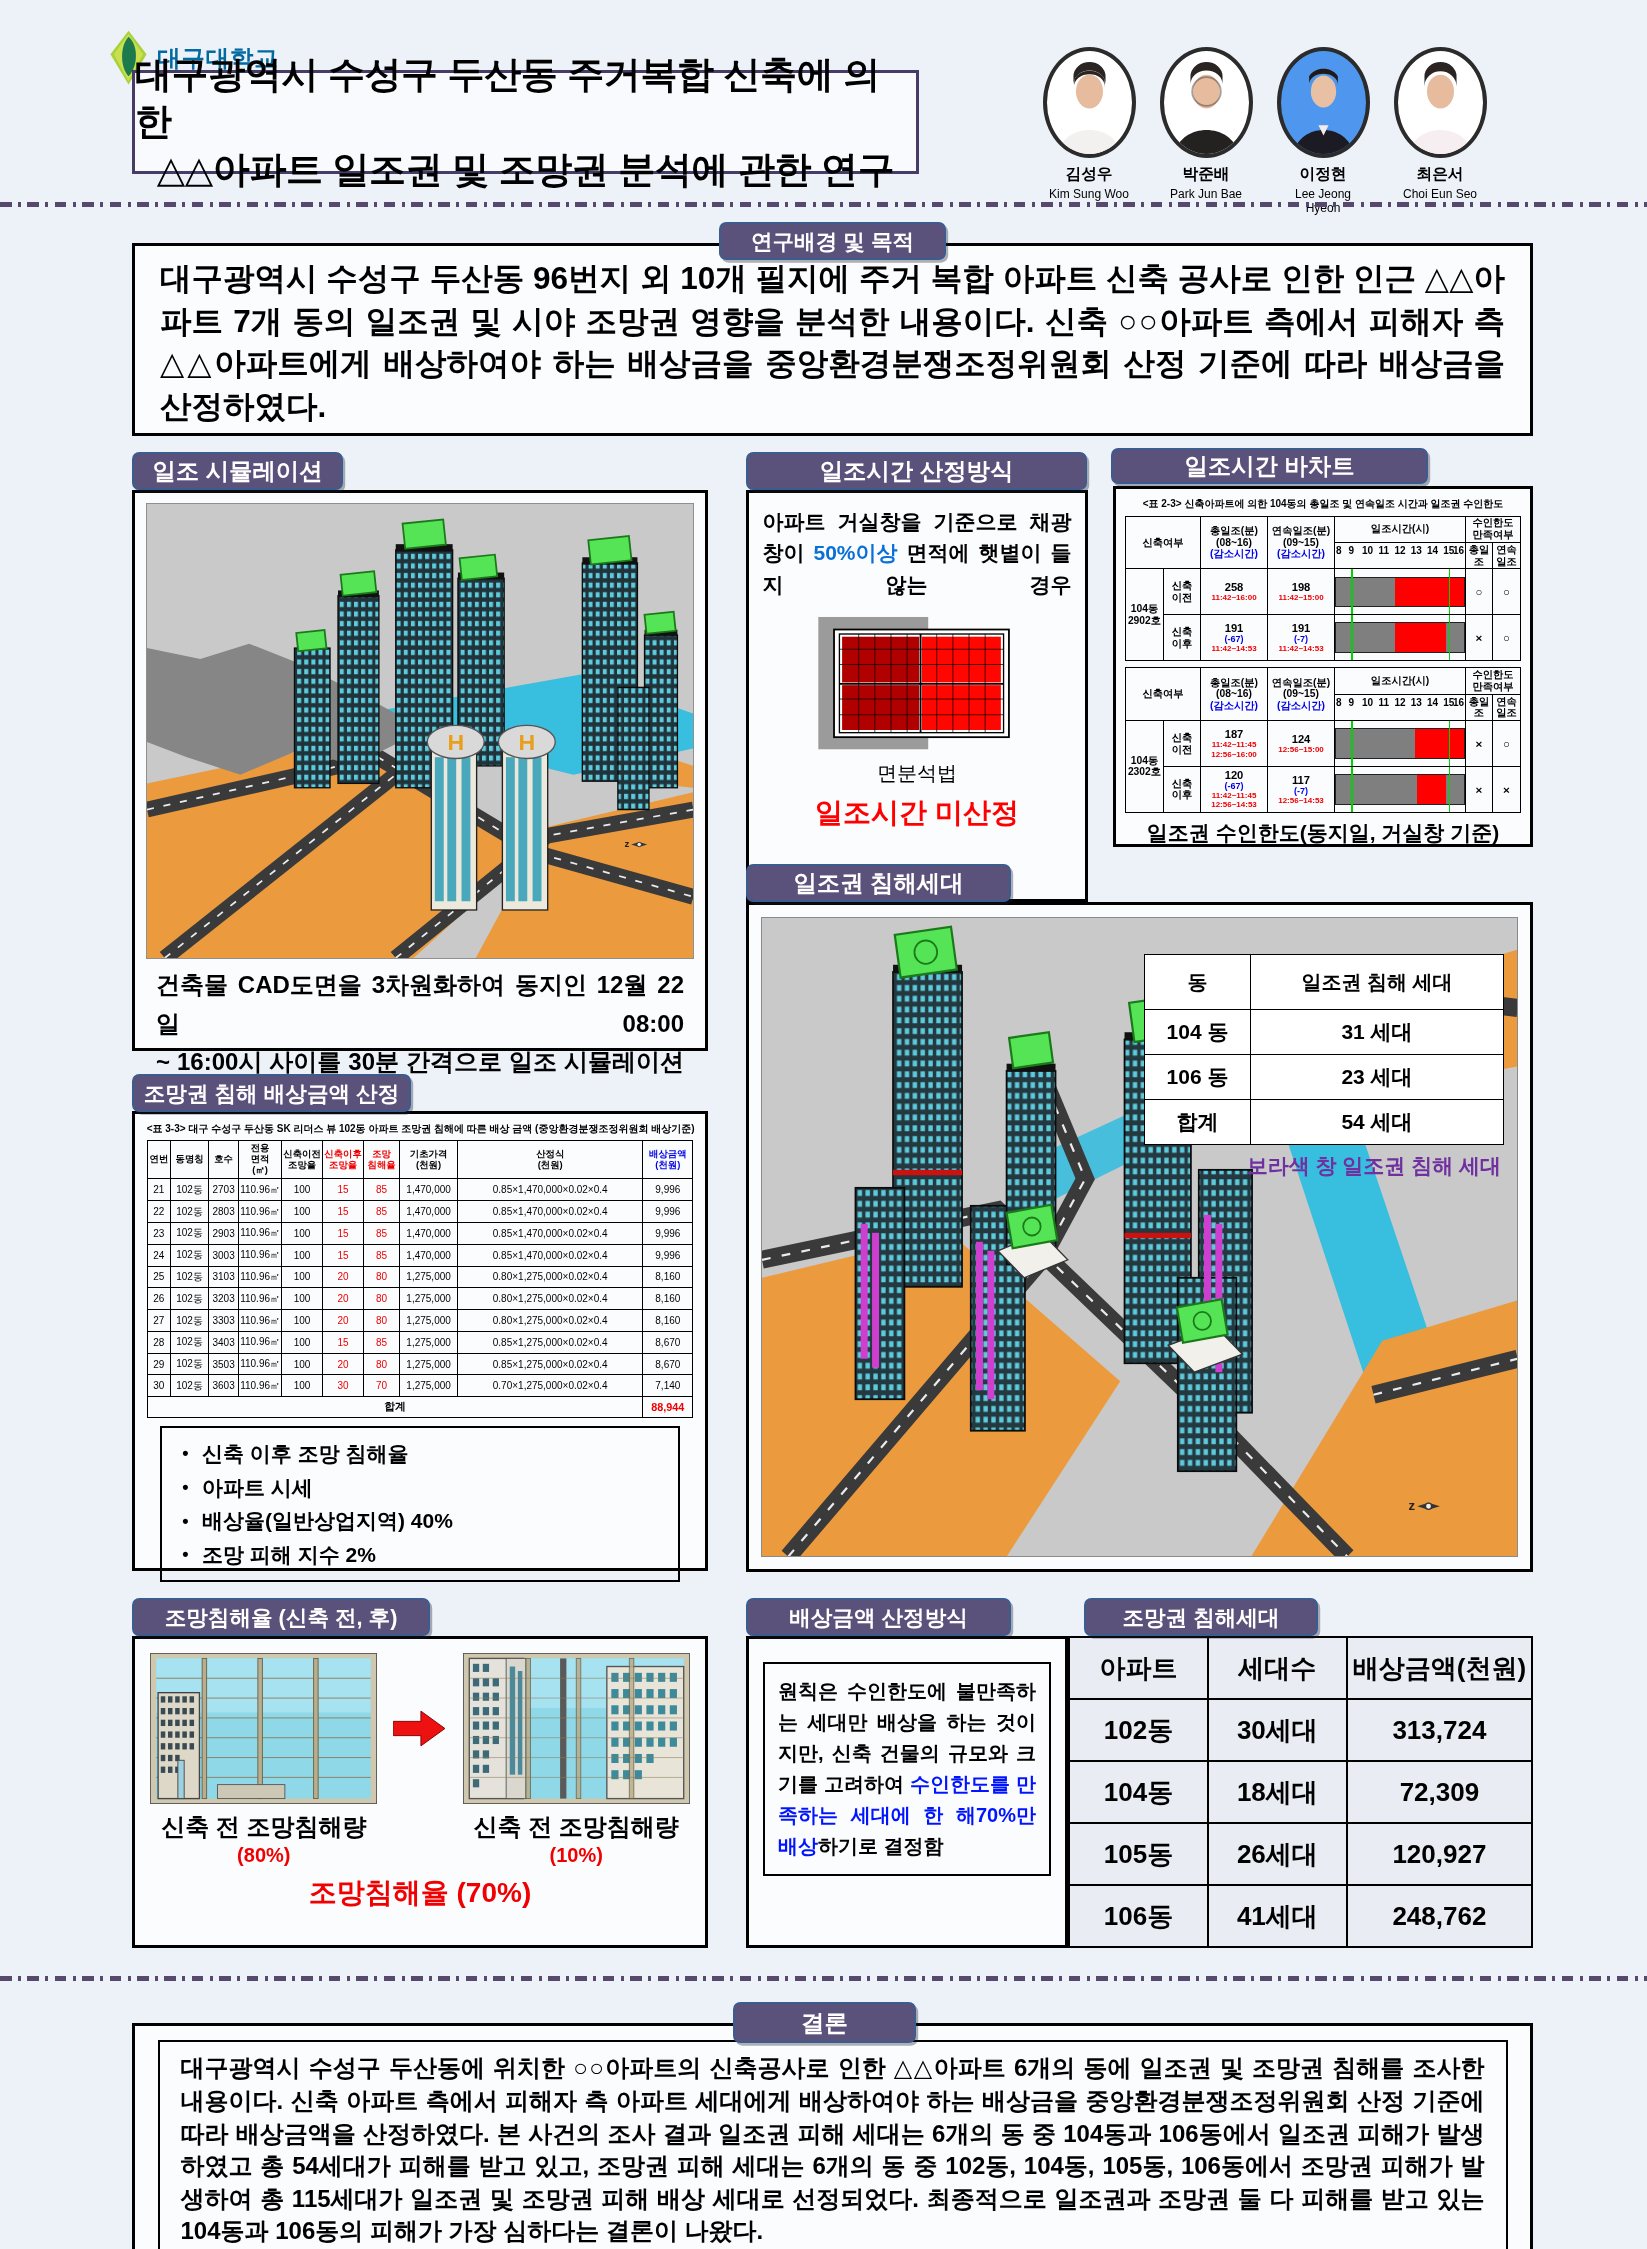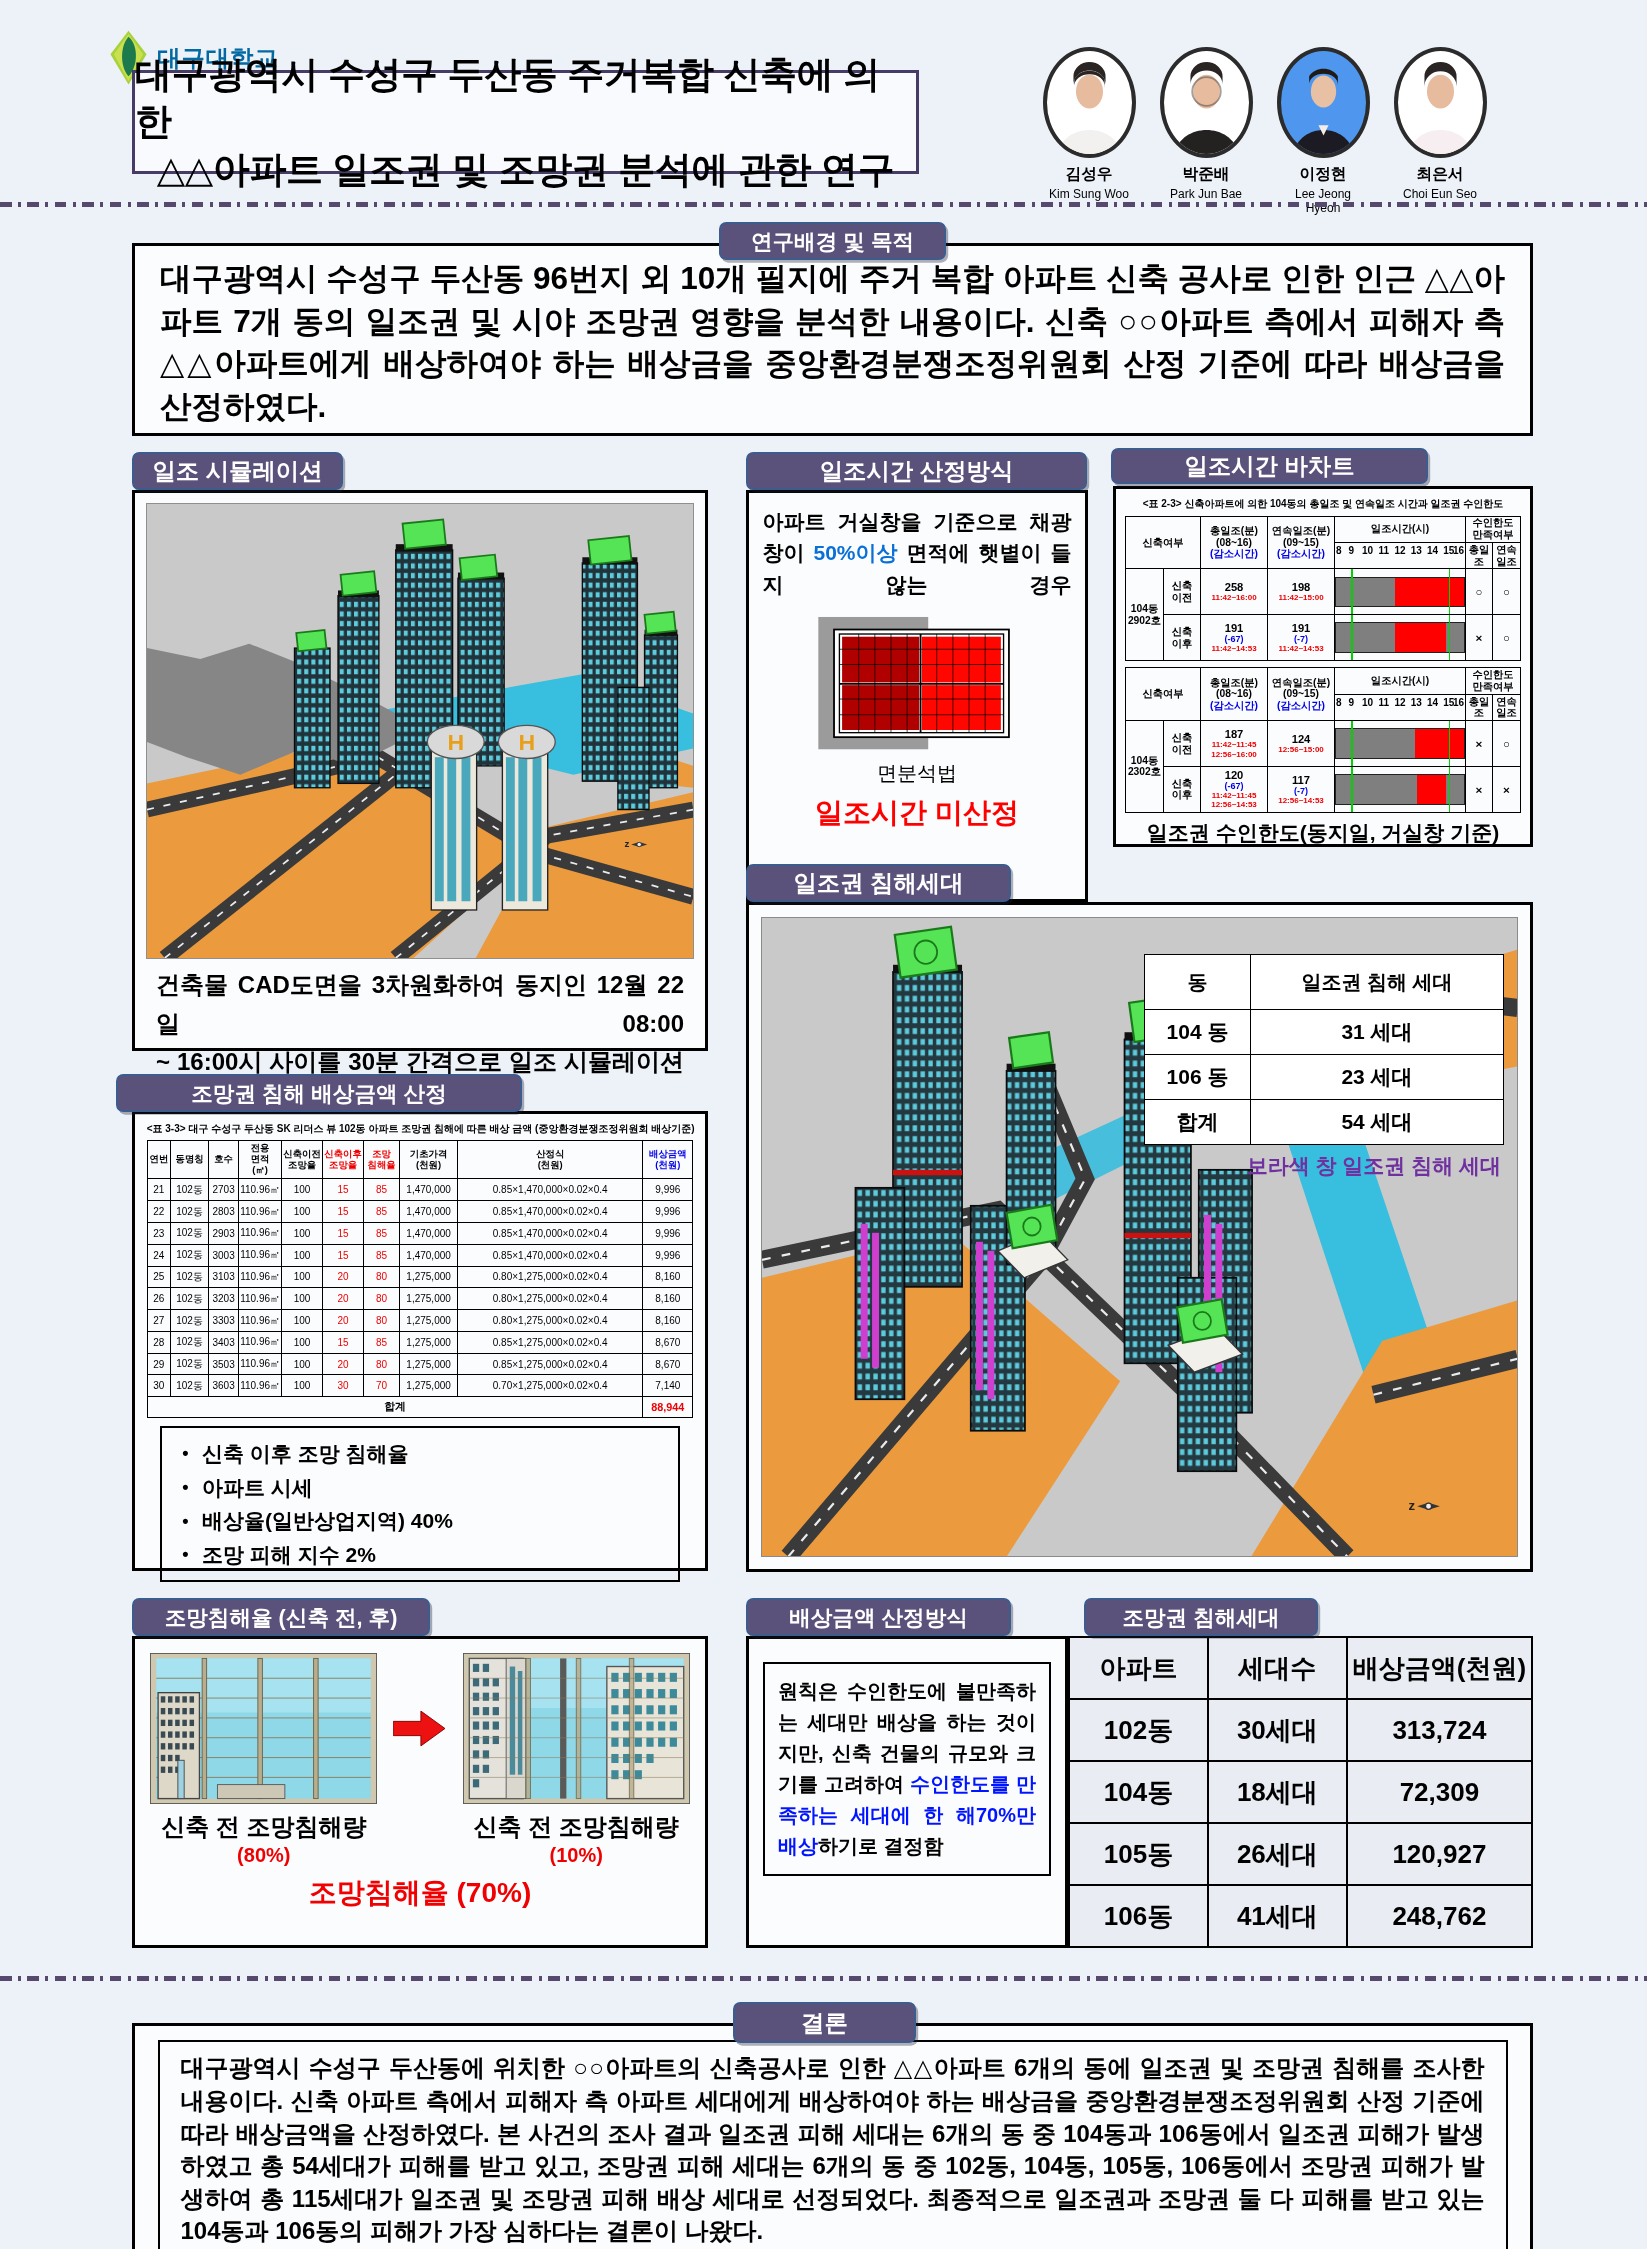--- a/index.html
+++ b/index.html
@@ -87,21 +87,21 @@
   #b-sd{left:746px;top:864px;width:265px;height:38px;}
   #p-sd{left:746px;top:902px;width:787px;height:670px;}
   #p-sd .bigimg{position:absolute;left:11.7px;top:11.7px;right:11.7px;bottom:11.7px;border:1.8px solid #8a8a8a;background:#c9c9c9;}
   #p-sd .bigimg svg{width:100%;height:100%;display:block;}
   table.sdtable{position:absolute;right:26px;top:49px;width:360px;border-collapse:collapse;z-index:4;background:#fff;}
   table.sdtable th,table.sdtable td{border:1.8px solid #000;background:#fff;text-align:center;font-weight:bold;}
   table.sdtable th{font-size:20px;height:52px;}
   table.sdtable td{font-size:21px;height:42px;}
   #sd-note{position:absolute;right:29px;top:247px;font-size:21px;font-weight:bold;color:#7030a0;z-index:4;}
   
-  #b-comp{left:116px;top:1074px;width:406px;height:38px;font-size:21.6px;}
+  #b-comp{left:132px;top:1074px;width:279px;height:38px;font-size:21.6px;}
   #p-comp{left:132px;top:1111px;width:576px;height:460px;padding:7.2px 11.7px;}
   #p-comp .ctitle{font-size:10px;font-weight:bold;text-align:center;white-space:nowrap;margin:0.9px 0 3.6px;}
   table.comp{border-collapse:collapse;width:100%;table-layout:fixed;}
   table.comp th,table.comp td{border:0.9px solid #000;text-align:center;padding:0.4px 0.9px;overflow:hidden;}
   table.comp th{font-size:9.4px;font-weight:bold;line-height:1.15;height:37px;}
   table.comp td{font-size:10px;height:20px;}
   table.comp .hred{color:#f00000;} table.comp .hblue{color:#0000e8;}
   table.comp tfoot td{font-size:10.8px;font-weight:bold;height:19px;}
   .bullets{margin:8px 13.5px 0;border:2.2px solid #000;padding:9px 6.3px 9px 20px;}
   .bullet{font-size:21px;font-weight:bold;line-height:1.6;display:flex;align-items:center;}

